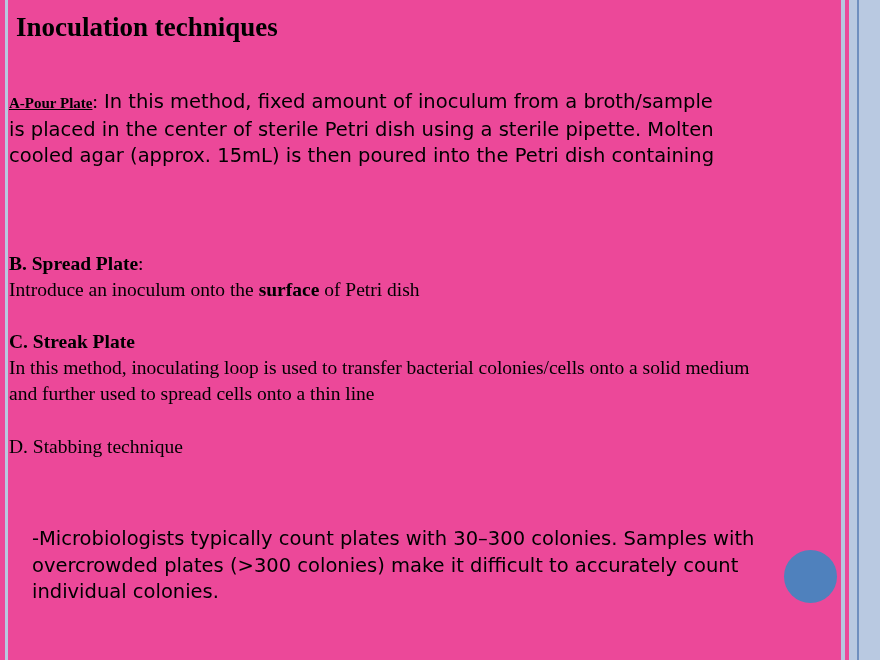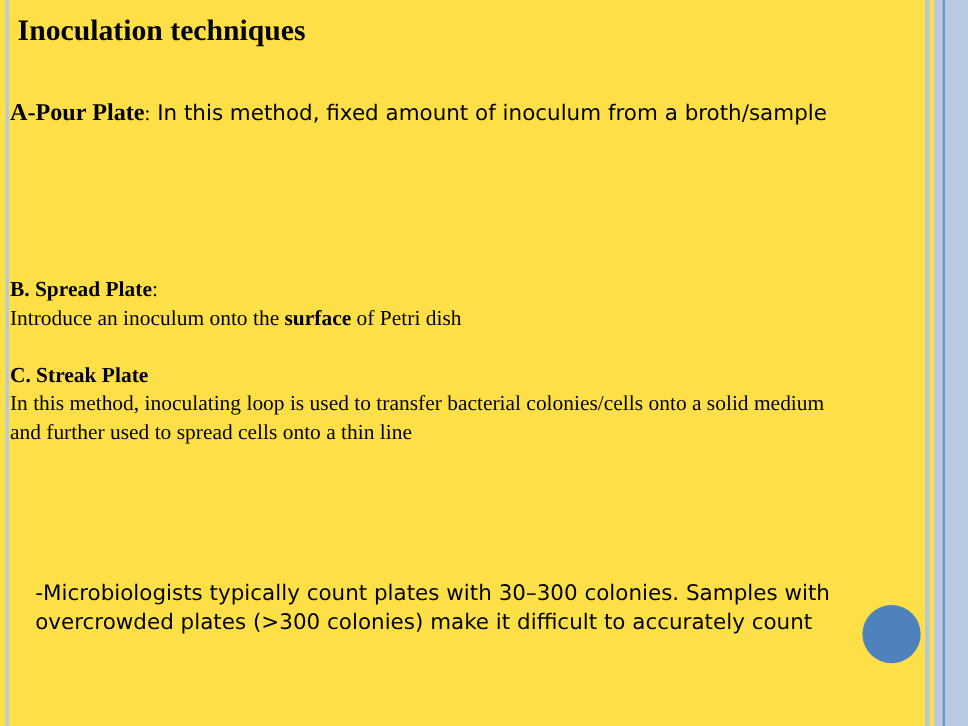--- a/index.html
+++ b/index.html
@@ -7,21 +7,21 @@
       padding: 0;
       width: 880px;
       height: 660px;
       overflow: hidden;
       background: #ffffff;
     }
     .slide {
       position: relative;
       width: 880px;
       height: 660px;
-      background: #fde047;
+      background: #ec4899;
       overflow: hidden;
     }
     .left-border {
       position: absolute;
       left: 5px;
       top: 0;
       width: 3px;
       height: 660px;
       background: #b8c8e0;
     }
@@ -78,21 +78,22 @@
     .pour {
       top: 89px;
       width: 830px;
       font-family: "DejaVu Sans", sans-serif;
       font-size: 19.5px;
       line-height: 26.5px;
     }
     .pour .lead {
       font-family: "Liberation Serif", serif;
       font-weight: bold;
-      font-size: 22px;
+      font-size: 15px;
+      text-decoration: underline;
     }
     .pour .colon {
       font-family: "Liberation Serif", serif;
       font-size: 19px;
     }
     .pour .end-dot {
       font-family: "Liberation Serif", serif;
     }
     .serif {
       font-family: "Liberation Serif", serif;
@@ -125,35 +126,39 @@
 <div class="slide">
   <div class="left-border"></div>
   <div class="right-stripe-thin"></div>
   <div class="right-band"></div>
   <div class="right-band-line"></div>
 
   <h1 class="title">Inoculation techniques</h1>
 
   <p class="block pour">
     <span class="line"><span class="lead">A-Pour Plate</span><span class="colon">:</span><span> In this method, fixed amount of inoculum from a broth/sample</span></span>
+    <span class="line">is placed in the  center of sterile Petri dish using a sterile pipette. Molten</span>
+    <span class="line">cooled agar (approx. 15mL) is then  poured into the Petri dish containing</span>
   </p>
 
   <p class="block serif streak">
     <b class="line">C. Streak Plate</b>
     <span class="line">In this method, inoculating loop is used to transfer bacterial colonies/cells onto a solid medium</span>
     <span class="line">and further used to spread cells onto a thin line</span>
   </p>
 
   <p class="block serif spread">
     <span class="line"><b>B. Spread Plate</b><span>:</span></span>
     <span class="line"><span>Introduce an inoculum onto the </span><b>surface</b><span> of Petri dish</span></span>
   </p>
 
   <p class="block serif stab">
+    <span class="line">D. Stabbing technique</span>
   </p>
 
   <div class="circle"></div>
 
   <p class="note">
     <span class="line">-Microbiologists typically count plates with 30–300 colonies. Samples with</span>
     <span class="line">overcrowded plates (&gt;300 colonies) make it  difficult to accurately count</span>
+    <span class="line">individual colonies.</span>
   </p>
 </div>
 
 </body></html>

